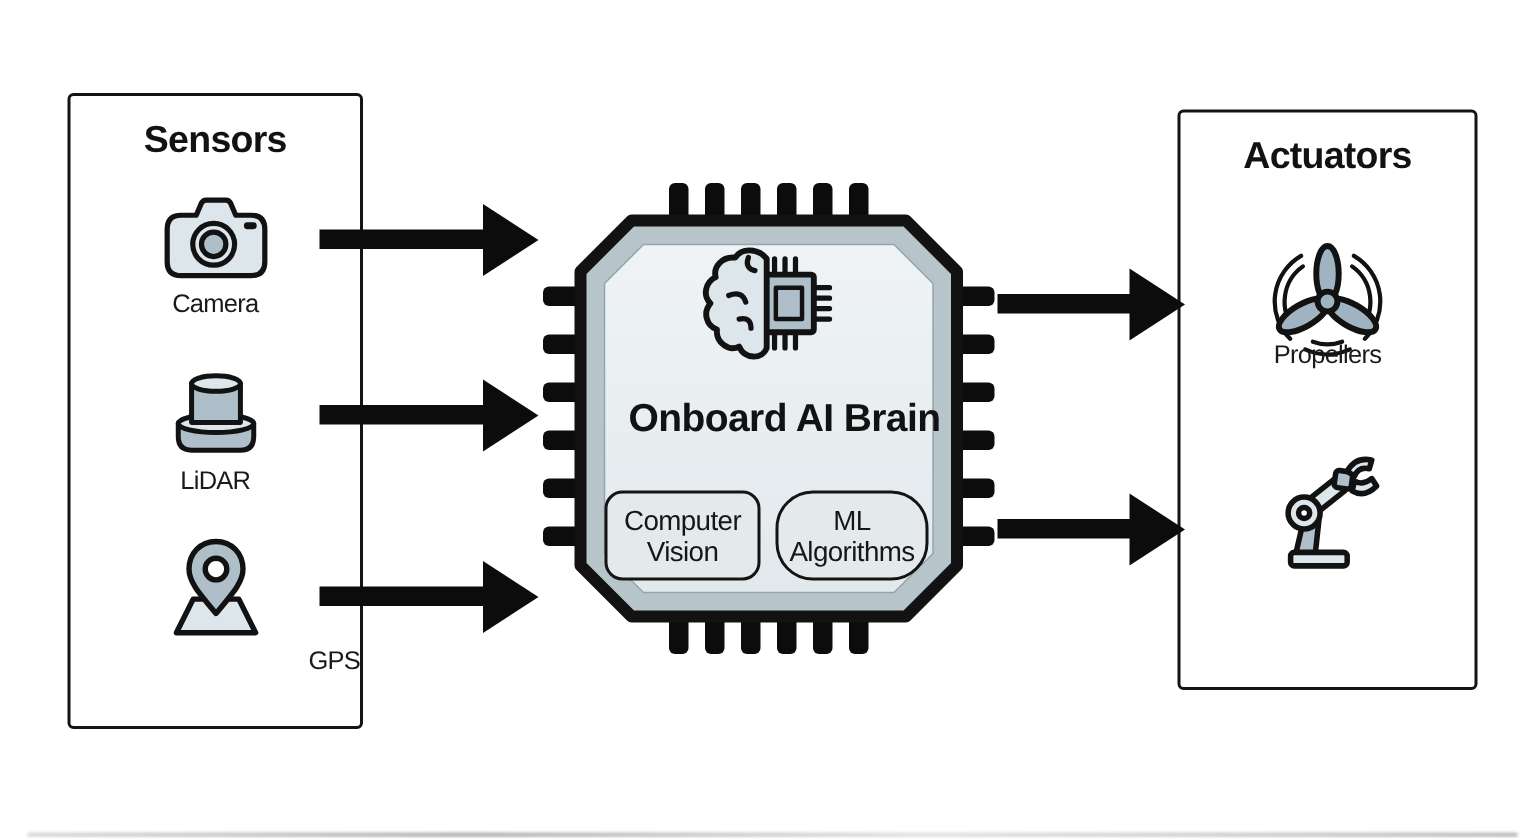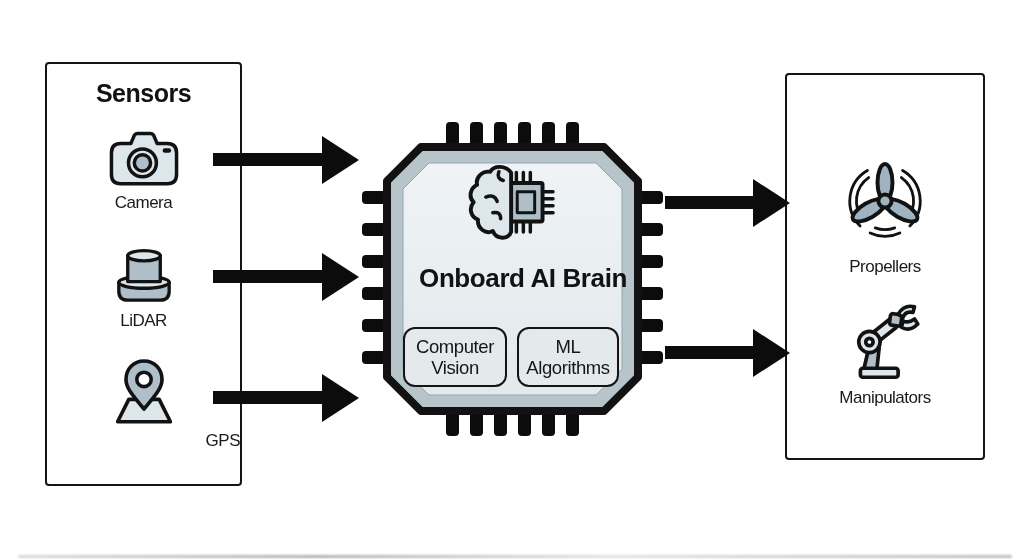--- a/index.html
+++ b/index.html
@@ -34,38 +34,38 @@
   }
   
   .camera-icon{top:64px;width:78px;height:62px;}
   .camera-label{top:129px;}
   .lidar-icon{top:171px;width:74px;height:74px;}
   .lidar-label{top:247px;}
   .gps-icon{top:289px;width:80px;height:76px;}
   .gps-label{top:367px;text-align:right;}
   
   .propeller-icon{top:82px;width:88px;height:88px;}
-  .propellers-label{top:182px;}
+  .propellers-label{top:152px;}
   .robot-arm-icon{top:226px;width:82px;height:82px;}
   .manipulators-label{top:313px;}
   
   .chip-svg{position:absolute;left:360px;top:120px;width:305px;height:318px;}
   .brain-chip-icon{position:absolute;left:464px;top:160px;width:96px;height:88px;}
   .chip-title{
     position:absolute;left:383px;top:263px;width:280px;text-align:center;
     font-size:26px;font-weight:700;letter-spacing:-0.4px;
   }
   .module-box{
     position:absolute;top:327px;height:60px;box-sizing:border-box;
     background:var(--module-fill);border:2.5px solid #141414;border-radius:12px;
     display:flex;align-items:center;justify-content:center;text-align:center;
     font-size:18.5px;letter-spacing:-0.4px;line-height:1.15;color:#161616;padding:2px;
   }
   .module-cv{left:403px;width:104px;}
-  .module-ml{left:517px;width:102px;}
+  .module-ml{left:517px;width:102px;border-radius:25px;}
   
   .arrow-shaft{position:absolute;height:13px;background:#0c0c0c;}
   .arrow-head{
     position:absolute;width:0;height:0;
     border-top:24px solid transparent;border-bottom:24px solid transparent;
     border-left:37px solid #0c0c0c;
   }
   .s1{left:213px;top:153px;width:110px;} .h1{left:322px;top:136px;}
   .s2{left:213px;top:270px;width:110px;} .h2{left:322px;top:253px;}
   .s3{left:213px;top:391px;width:110px;} .h3{left:322px;top:374px;}
@@ -171,20 +171,21 @@
     <path class="fold" d="M25 42 q10 -4 13 5"></path>
     <path class="fold" d="M33 60 q9 -2 9 7"></path>
   </svg>
 
   <div class="chip-title">Onboard AI Brain</div>
 
   <div class="module-box module-cv">Computer Vision</div>
   <div class="module-box module-ml">ML Algorithms</div>
 
   <div class="group-box actuators-box">
+    <div class="box-title">Actuators</div>
 
     <svg class="item-icon propeller-icon" viewBox="0 0 100 100">
       <path class="arc" d="M21.7 78.3 A40 40 0 0 1 30 15.4"></path>
       <path class="arc" d="M25.1 70.9 A32.5 32.5 0 0 1 31.4 23.4"></path>
       <path class="arc" d="M70 15.4 A40 40 0 0 1 78.3 78.3"></path>
       <path class="arc" d="M68.6 23.4 A32.5 32.5 0 0 1 74.9 70.9"></path>
       <path class="arc" d="M66.9 86.3 A40 40 0 0 1 33.1 86.3"></path>
       <path class="arc" d="M61.1 80.5 A32.5 32.5 0 0 1 38.9 80.5"></path>
       <ellipse class="fD oL" cx="50" cy="29" rx="8.5" ry="21"></ellipse>
       <ellipse class="fD oL" cx="50" cy="29" rx="8.5" ry="21" transform="rotate(120 50 50)"></ellipse>
@@ -196,21 +197,20 @@
     <svg class="item-icon robot-arm-icon" viewBox="0 0 100 100">
       <polygon class="fM oL" points="24,84 31,54 43,56 40,84"></polygon>
       <rect class="fL oL" x="20" y="82" width="46" height="11" rx="3"></rect>
       <polygon class="fL oL" points="27,45 56,22 64,32 35,55"></polygon>
       <rect class="fM oL" x="56" y="16" width="14" height="14" rx="3" transform="rotate(8 63 23)"></rect>
       <path class="fL oL" d="M66 16 Q73 4 86 7 L84 14 Q75 12 72 20 Z"></path>
       <path class="fL oL" d="M70 32 Q80 38 90 28 L86 22 Q78 28 72 24 Z"></path>
       <circle class="fL oL" cx="31" cy="50" r="13"></circle>
       <circle class="fW oL" cx="31" cy="50" r="4.5"></circle>
     </svg>
-    <div class="item-label manipulators-label">Manipulators</div>
   </div>
 
   <div class="arrow-shaft s1"></div>
     <div class="arrow-head h1"></div>
   <div class="arrow-shaft s2"></div>
     <div class="arrow-head h2"></div>
   <div class="arrow-shaft s3"></div>
     <div class="arrow-head h3"></div>
   <div class="arrow-shaft s4"></div>
     <div class="arrow-head h4"></div>

